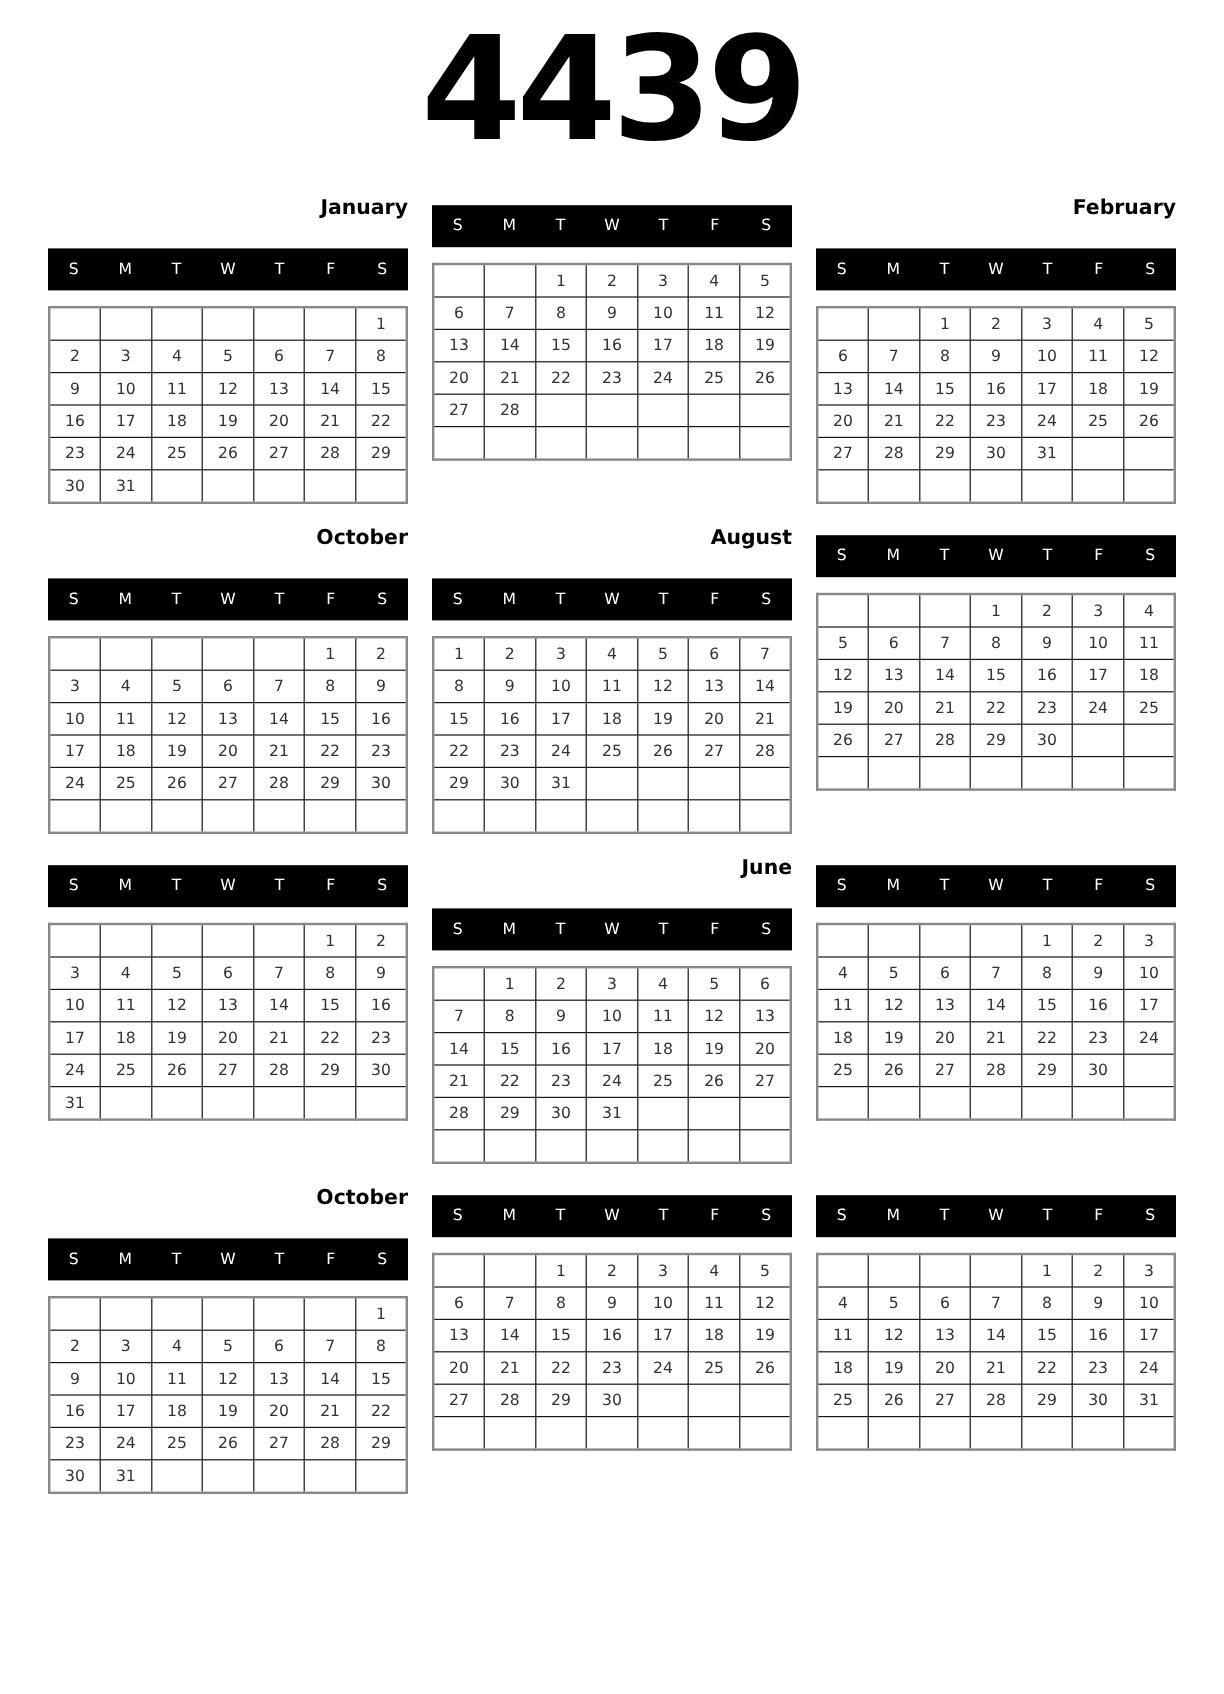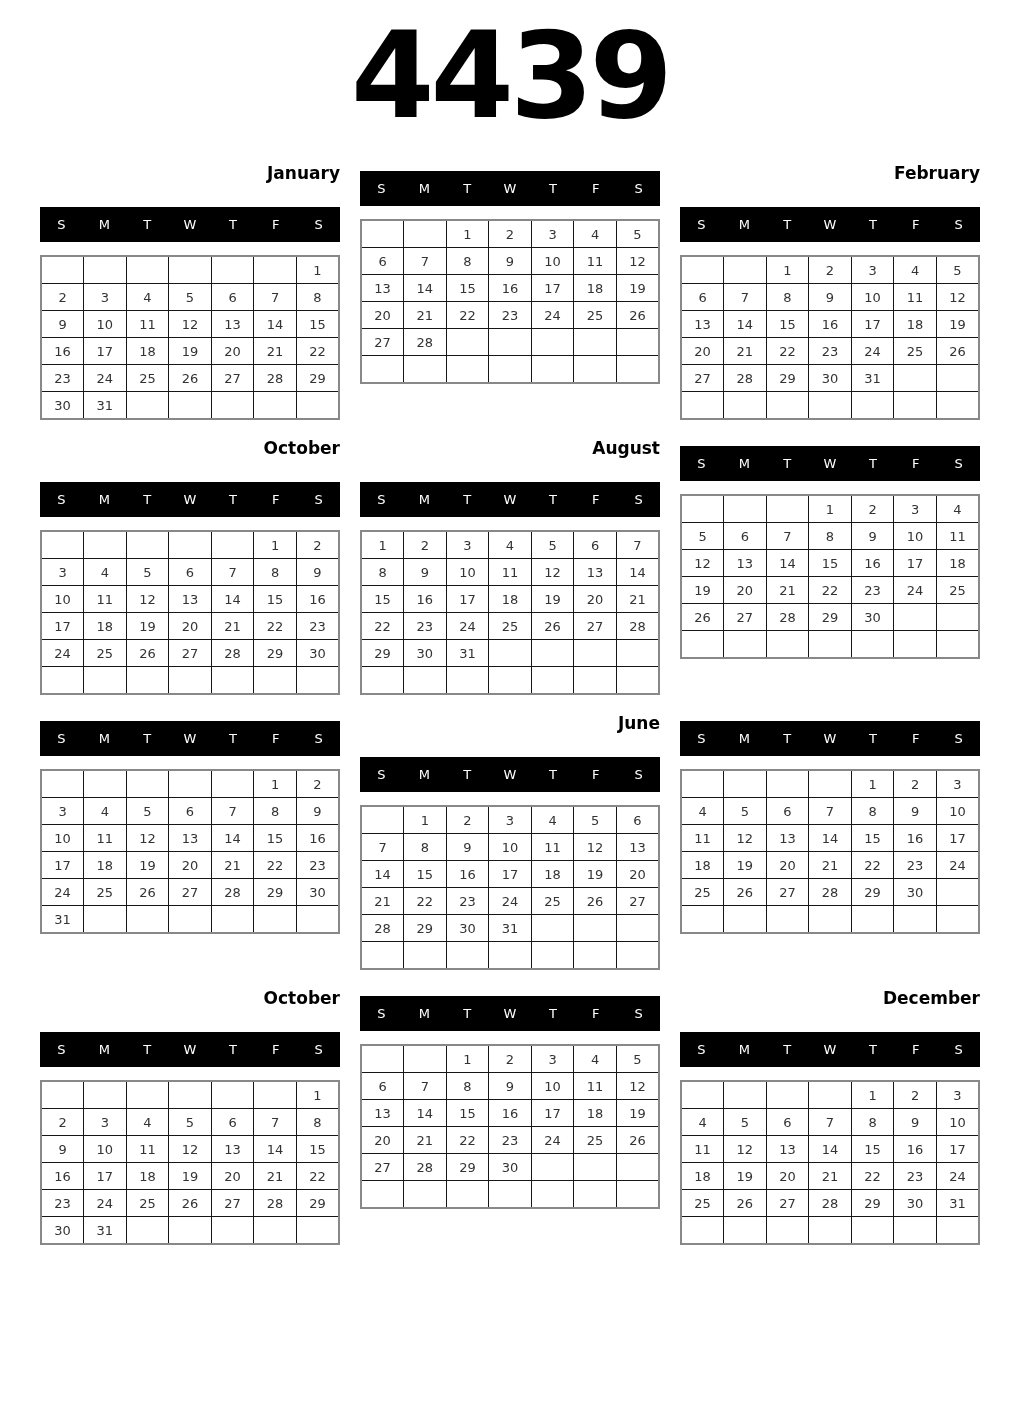--- a/index.html
+++ b/index.html
@@ -844,21 +844,20 @@
               <td></td>
               <td></td>
               <td></td>
               <td></td>
             </tr>
           </tbody>
     </table>
   </div>
 
   <div class="month">
-    <div class="month-name">December</div>
     <div class="weekday-header">
           <span>S</span>
           <span>M</span>
           <span>T</span>
           <span>W</span>
           <span>T</span>
           <span>F</span>
           <span>S</span>
         </div>
     <table class="day-table">

